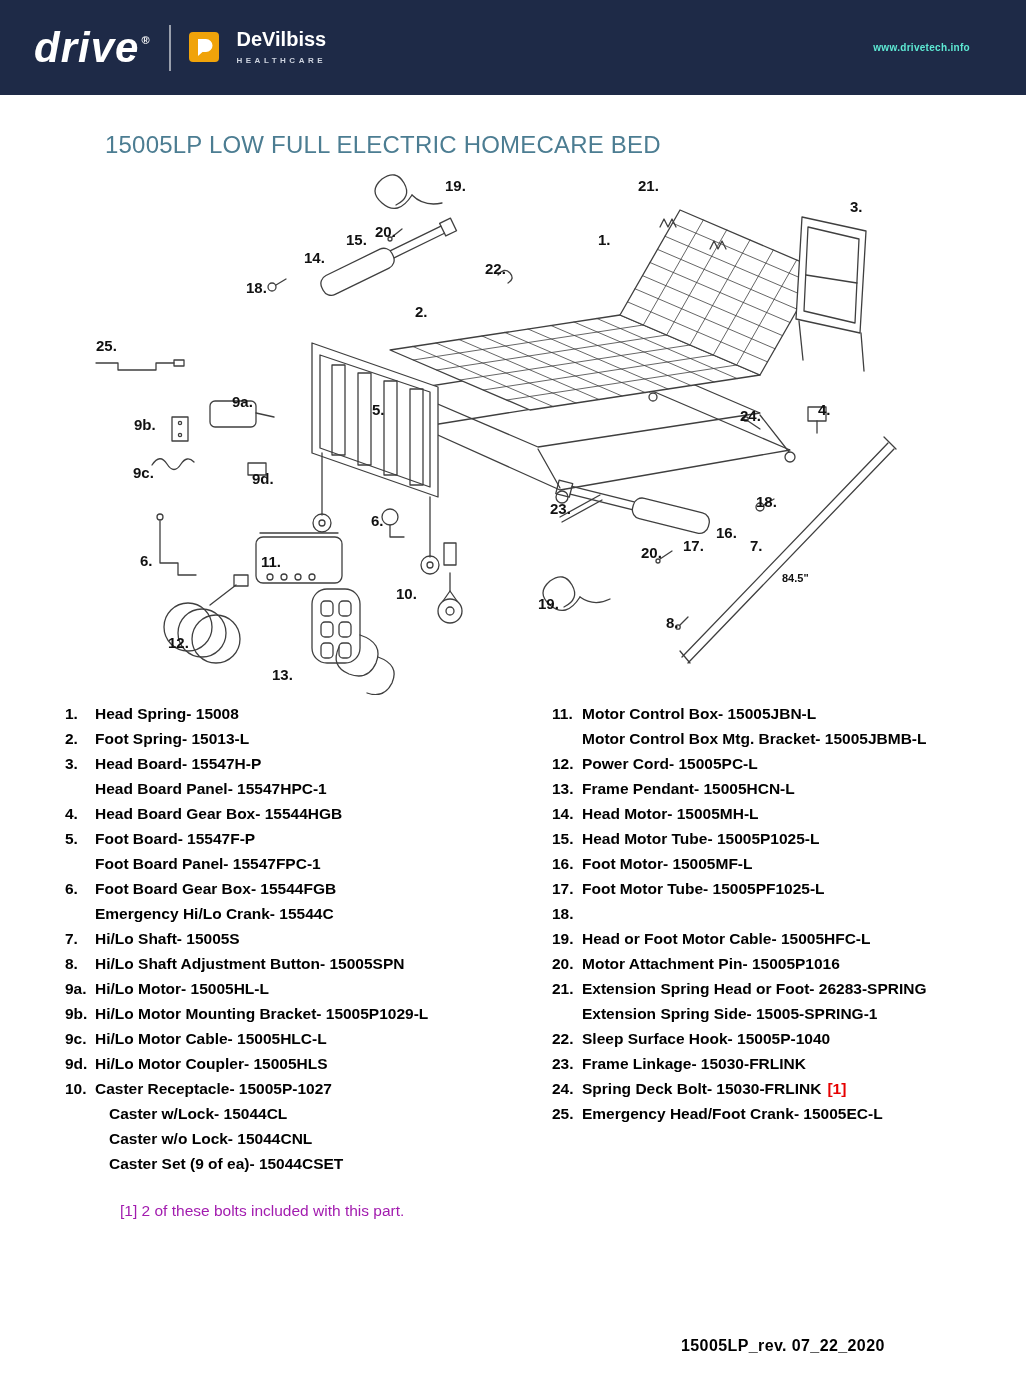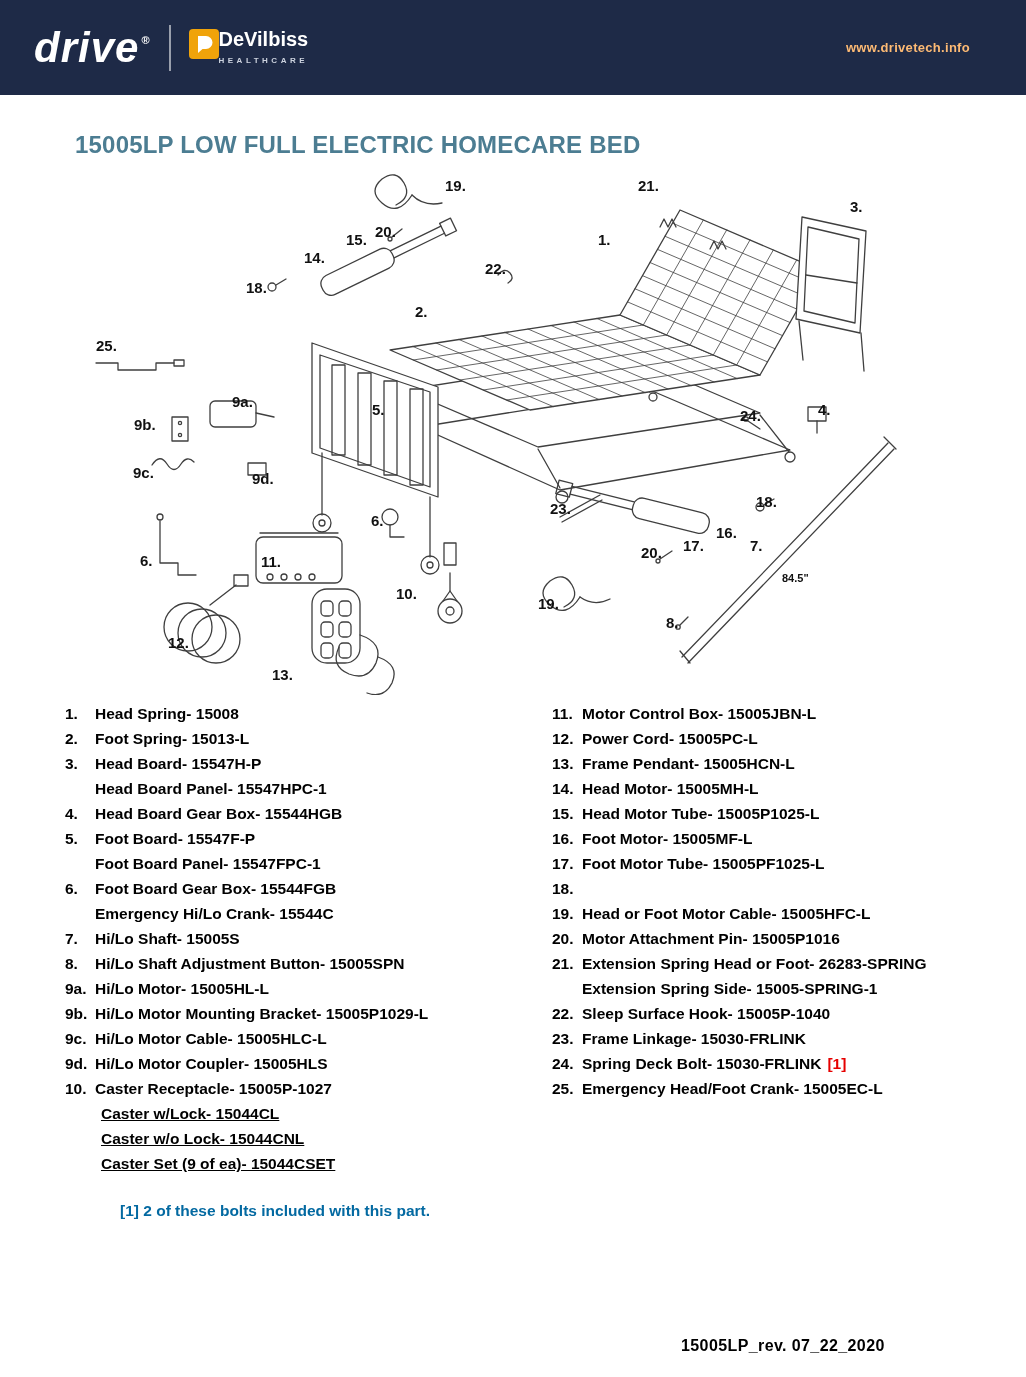--- a/index.html
+++ b/index.html
@@ -5,47 +5,47 @@
   * { margin:0; padding:0; box-sizing:border-box; }
   html,body { width:1026px; background:#fff; }
   body { height:1377px; position:relative; font-family:"Liberation Sans", sans-serif; color:#000; overflow:hidden; }
 
   
   .topbar { height:95px; background:#1e2a47; display:flex; align-items:center; justify-content:space-between; padding:0 56px 0 34px; }
   .brand { display:flex; align-items:center; }
   .drive-logo { color:#fff; font-style:italic; font-weight:bold; font-size:42px; letter-spacing:1px; line-height:1; }
   .drive-logo sup { font-size:11px; font-style:normal; vertical-align:18px; margin-left:2px; }
   .brand-sep { width:2px; height:46px; background:rgba(255,255,255,.55); margin:0 18px; }
-  .devilbiss { display:flex; align-items:flex-start; gap:0; }
+  .devilbiss { display:flex; align-items:center; gap:18px; }
   .dv-icon { width:30px; height:30px; flex:none; }
   .dv-text { display:flex; flex-direction:column; line-height:1.05; }
   .dv-name { color:#fff; font-weight:bold; font-size:20px; }
   .dv-sub { color:#cdd3df; font-size:8px; letter-spacing:3.5px; font-weight:bold; margin-top:7px; }
-  .website { color:#fdba74; font-weight:bold; font-size:13px; letter-spacing:.3px; cursor:pointer; }
+  .website { color:#5eead4; font-weight:bold; font-size:10px; letter-spacing:.3px; cursor:pointer; }
 
   
-  .page-title { margin:36px 0 0 75px; color:#4c7d92; font-size:24px; font-weight:bold; letter-spacing:.2px; }
+  .page-title { margin:36px 0 0 105px; color:#4c7d92; font-size:24px; font-weight:normal; letter-spacing:.2px; }
 
   
   .diagram { position:relative; width:920px; height:530px; margin:6px 0 0 60px; }
   .diagram svg { position:absolute; left:0; top:0; }
   .callout { position:absolute; font-weight:bold; font-size:15px; color:#111; white-space:nowrap; }
   .callout.small { font-size:11px; }
 
   
   .parts { display:flex; margin:6px 0 0 65px; width:940px; }
   .col-left { width:487px; flex:none; }
   .col-right { flex:1; }
   .part-row { display:flex; line-height:25px; font-size:15.5px; font-weight:bold; }
   .part-num { width:30px; flex:none; }
-  .part-text.ind { margin-left:6px;text-decoration:underline; }
+  .part-text.ind { margin-left:14px; }
   .part-suffix { color:#e60000; margin-left:6px; }
 
   
-  .footnote { margin:26px 0 0 120px; color:#0369a1; font-weight:bold; font-size:15.5px; }
+  .footnote { margin:26px 0 0 120px; color:#a21caf; font-weight:normal; font-size:15.5px; }
   .rev-footer { position:absolute; left:681px; top:1337px; font-weight:bold; font-size:16px; letter-spacing:.4px; }
 </style>
 </head>
 <body>
 
 <header class="topbar">
   <div class="brand">
     <span class="drive-logo"><span>drive</span><sup>®</sup></span>
     <span class="brand-sep"></span>
     <span class="devilbiss">
@@ -347,20 +347,21 @@
         <span class="part-text ind">Caster Set (9 of ea)- 15044CSET</span>
       </div>
     </div>
   <div class="col-right" id="parts-right">
       <div class="part-row">
         <span class="part-num">11.</span>
         <span class="part-text">Motor Control Box- 15005JBN-L</span>
       </div>
       <div class="part-row">
         <span class="part-num"></span>
+        <span class="part-text">Motor Control Box Mtg. Bracket- 15005JBMB-L</span>
       </div>
       <div class="part-row">
         <span class="part-num">12.</span>
         <span class="part-text">Power Cord- 15005PC-L</span>
       </div>
       <div class="part-row">
         <span class="part-num">13.</span>
         <span class="part-text">Frame Pendant- 15005HCN-L</span>
       </div>
       <div class="part-row">

